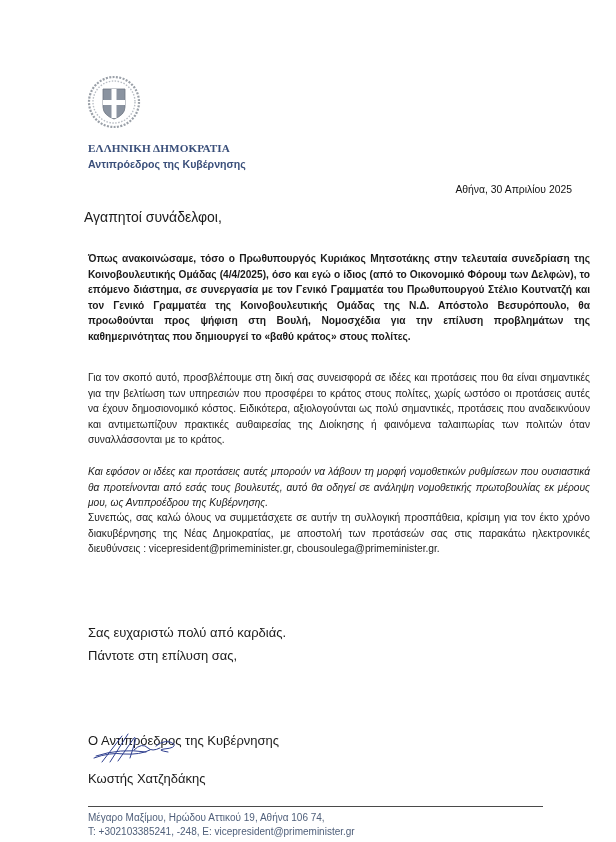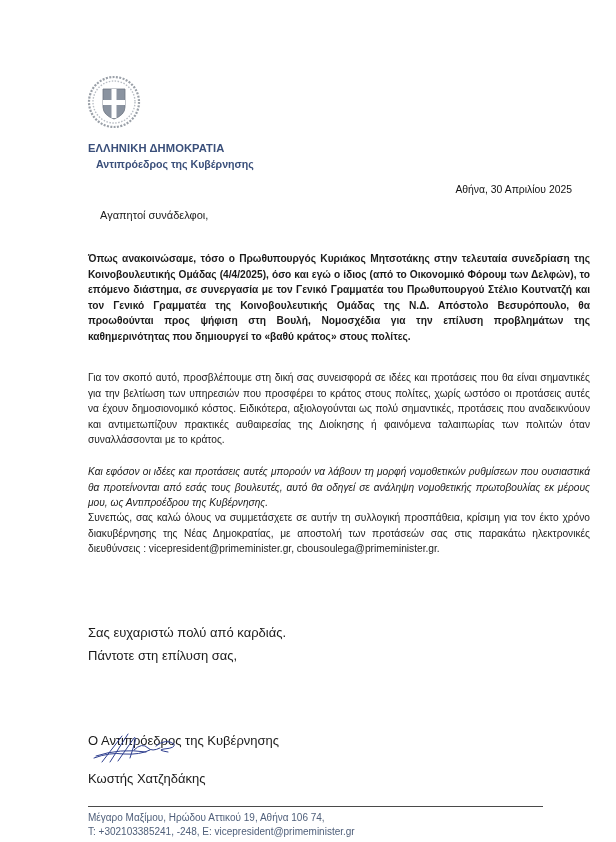--- a/index.html
+++ b/index.html
@@ -1,23 +1,23 @@
 <!DOCTYPE html>
 <html><head>
 <meta charset="utf-8">
 <style>
   html, body { margin: 0; padding: 0; background: #ffffff; }
   body { width: 616px; height: 842px; position: relative; overflow: hidden;
          font-family: "Liberation Sans", "DejaVu Sans", sans-serif; color: #1a1a1a; }
   .emblem { position: absolute; left: 86px; top: 74px; width: 56px; height: 56px; }
   .hdr { position: absolute; left: 88px; color: #3a4f7a; font-weight: bold; font-size: 11.2px; }
-  .hdr1 { top: 142px; letter-spacing: 0.1px; }
-  .hdr2 { top: 158px; font-size: 10.6px; margin-left: 8px; }
+  .hdr1 { top: 142px; letter-spacing: 0.1px; font-family: Liberation Serif, serif; }
+  .hdr2 { top: 158px; font-size: 10.6px; }
   .date { position: absolute; right: 44px; top: 184px; font-weight: normal; font-size: 10.4px; color:#111; }
-  .greet { position: absolute; left: 100px; top: 209px; font-size: 11px; }
+  .greet { position: absolute; left: 84px; top: 209px; font-size: 14px; }
   .body { position: absolute; left: 88px; width: 502px; font-size: 10.2px; line-height: 15.5px;
           text-align: justify; }
   .p1 { top: 251px; font-weight: bold; }
   .p2 { top: 370px; }
   .p3 { top: 464px; font-style: italic; }
   .p4 { top: 510px; }
   .line { position: absolute; left: 88px; font-size: 13px; }
   .thanks { top: 625px; }
   .always { top: 648px; }
   .role { top: 695px; margin-top: 38px; }

